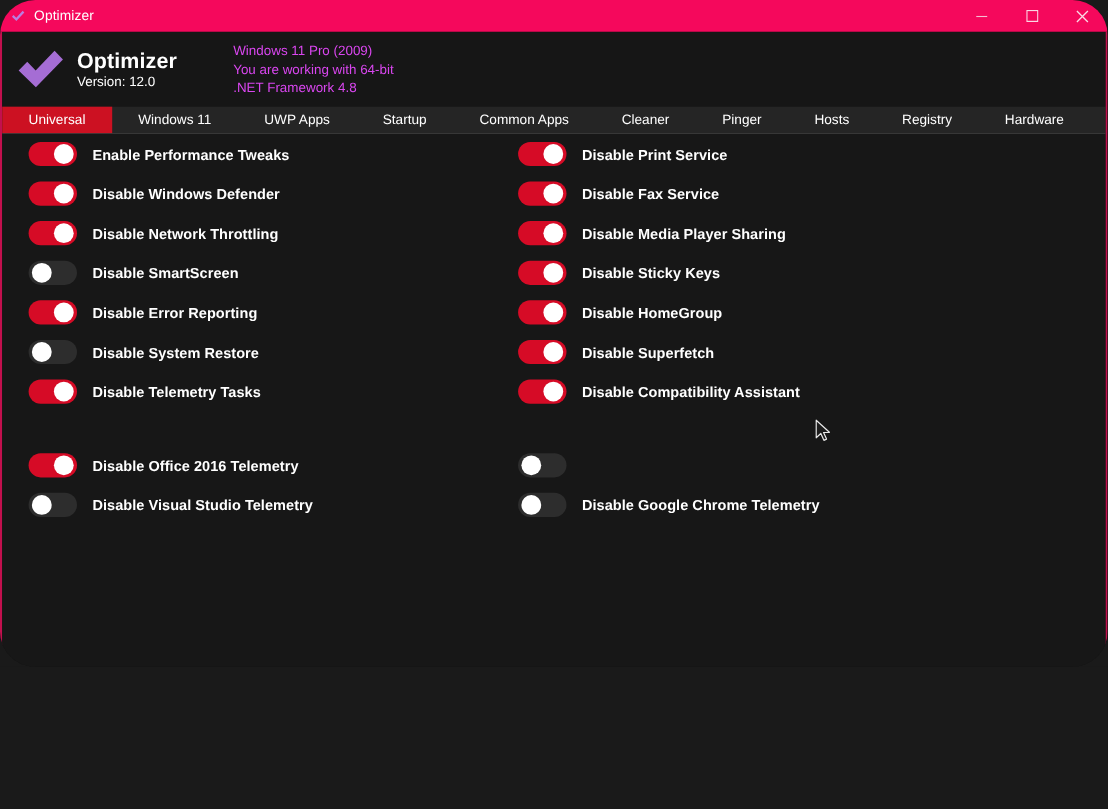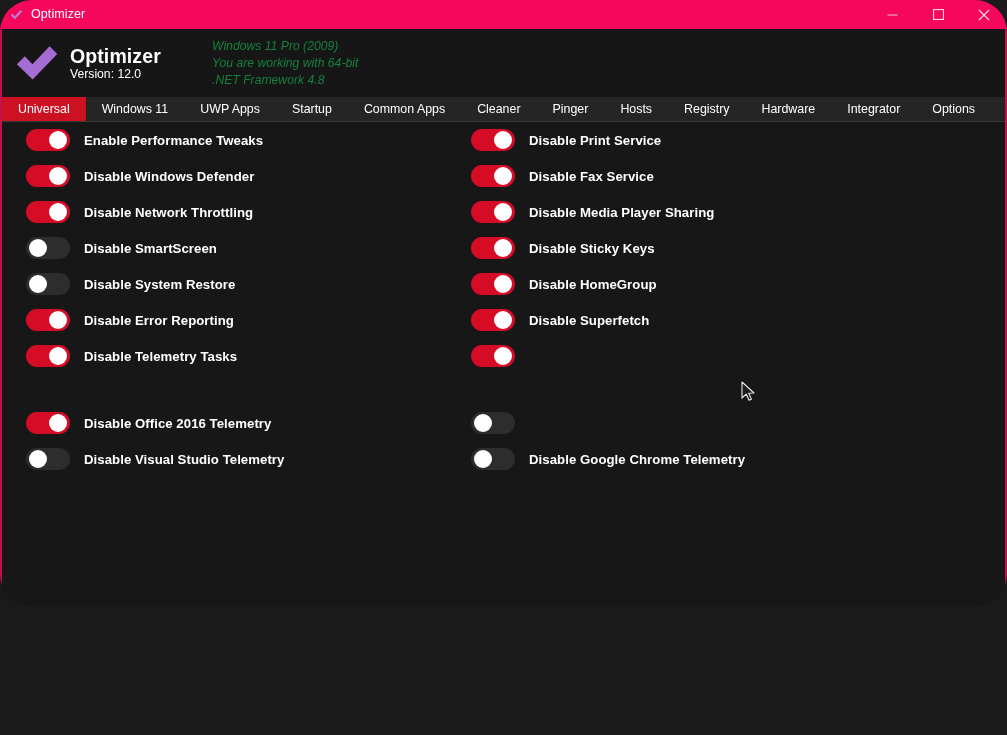--- a/index.html
+++ b/index.html
@@ -110,44 +110,43 @@
     line-height: 1.18;
     letter-spacing: 0.1px;
   }
   .brand-version {
     color: #ffffff;
     font-size: 12.2px;
     line-height: 1.1;
   }
   .sysinfo {
     margin-left: 22px;
-    color: #15803d;
+    color: #d946ef;
     font-size: 12.2px;
     line-height: 17px;
-    font-style: italic;
   }
   .sysinfo div { white-space: nowrap; }
 
   
   .tabstrip {
     position: absolute;
     left: 0;
     top: 68px;
     right: 0;
     height: 25px;
     background: #252525;
     display: flex;
     align-items: stretch;
     border-bottom: 1px solid #3a3a3a;
     box-sizing: border-box;
   }
   .tab {
     display: flex;
     align-items: center;
-    padding: 0 16px;
+    padding: 0 24px;
     color: #ffffff;
     font-size: 12.4px;
     white-space: nowrap;
     line-height: 1;
     box-sizing: border-box;
   }
   .tab.active {
     background: #cc1122;
   }
 
@@ -330,30 +329,30 @@
               </div>
               <div class="row-label">Disable Network Throttling</div>
             </div>
             <div class="row">
               <div class="switch off">
                 <div class="knob"></div>
               </div>
               <div class="row-label">Disable SmartScreen</div>
             </div>
             <div class="row">
+              <div class="switch on">
+                <div class="knob"></div>
+              </div>
+              <div class="row-label">Disable Error Reporting</div>
+            </div>
+            <div class="row">
               <div class="switch off">
                 <div class="knob"></div>
               </div>
               <div class="row-label">Disable System Restore</div>
-            </div>
-            <div class="row">
-              <div class="switch on">
-                <div class="knob"></div>
-              </div>
-              <div class="row-label">Disable Error Reporting</div>
             </div>
             <div class="row">
               <div class="switch on">
                 <div class="knob"></div>
               </div>
               <div class="row-label">Disable Telemetry Tasks</div>
             </div>
           </div>
         <div class="group spaced" id="left-group-2">
             <div class="row">
@@ -405,20 +404,21 @@
             <div class="row">
               <div class="switch on">
                 <div class="knob"></div>
               </div>
               <div class="row-label">Disable Superfetch</div>
             </div>
             <div class="row">
               <div class="switch on">
                 <div class="knob"></div>
               </div>
+              <div class="row-label">Disable Compatibility Assistant</div>
             </div>
           </div>
         <div class="group spaced" id="right-group-2">
             <div class="row">
               <div class="switch off">
                 <div class="knob"></div>
               </div>
             </div>
             <div class="row">
               <div class="switch off">

